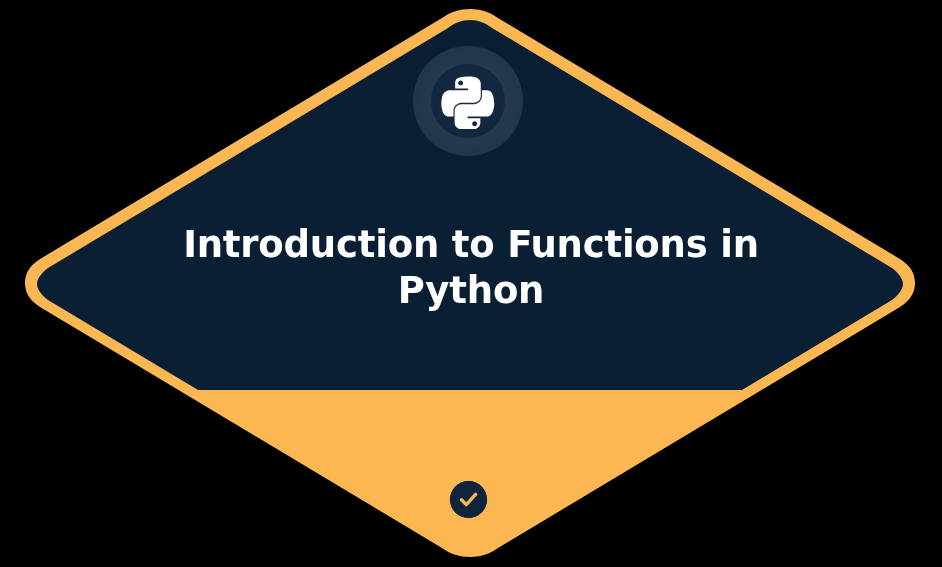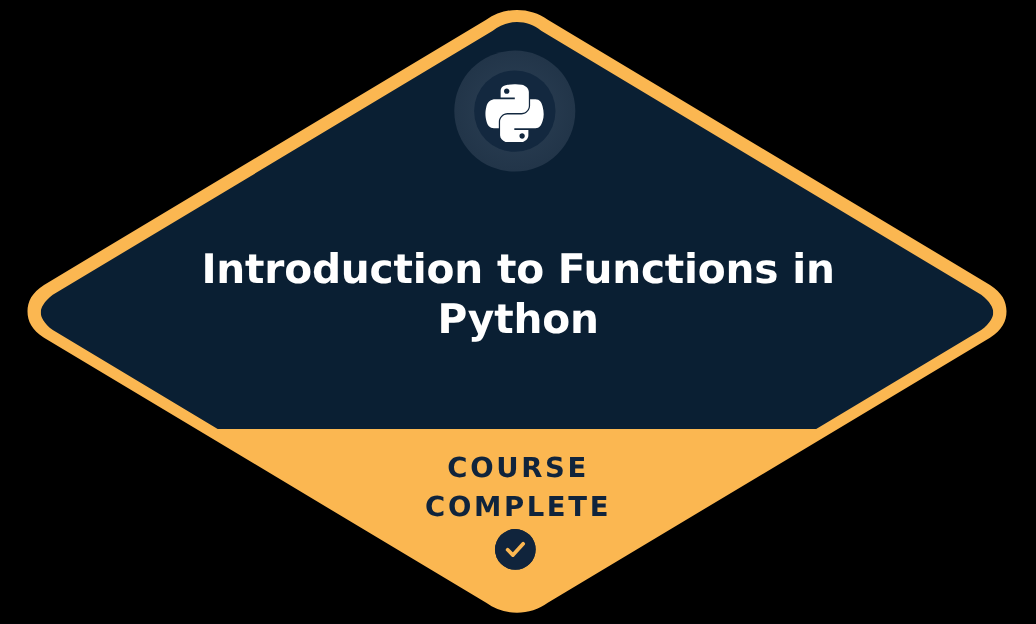--- a/index.html
+++ b/index.html
@@ -162,24 +162,20 @@
           <path fill="#ffffff" d="M31.6 4c-2.5 0-4.9.2-7 .6-6.2 1.1-7.3 3.4-7.3 7.6v5.6h14.7v1.9H11.7c-4.3 0-8 2.6-9.2 7.5-1.3 5.7-1.4 9.2 0 15.1 1 4.4 3.5 7.5 7.8 7.5h5.1v-6.7c0-4.9 4.2-9.2 9.2-9.2h14.6c4.1 0 7.4-3.4 7.4-7.5V12.2c0-4-3.4-7-7.4-7.7-2.6-.4-5.2-.6-7.6-.5zm-8 4.5c1.5 0 2.8 1.3 2.8 2.8 0 1.5-1.2 2.8-2.8 2.8-1.5 0-2.8-1.2-2.8-2.8 0-1.6 1.2-2.8 2.8-2.8z"></path>
           <path fill="#ffffff" d="M47.9 19.7v6.5c0 5.1-4.3 9.4-9.2 9.4H24.1c-4 0-7.4 3.5-7.4 7.5v14.1c0 4 3.5 6.4 7.4 7.5 4.7 1.4 9.2 1.6 14.6 0 3.7-1.1 7.4-3.2 7.4-7.5v-5.6H31.5v-1.9h22c4.3 0 5.9-3 7.4-7.5 1.5-4.6 1.5-9.1 0-15.1-1.1-4.3-3.1-7.5-7.4-7.5h-5.6zm-8.3 35.4c1.5 0 2.8 1.2 2.8 2.8 0 1.5-1.2 2.8-2.8 2.8-1.5 0-2.8-1.3-2.8-2.8 0-1.6 1.2-2.8 2.8-2.8z"></path>
         </svg>
       </div>
     </div>
 
     <div id="title-block">
       <h1 id="course-title">Introduction to Functions in Python</h1>
     </div>
 
-    <div id="footer-block">
-      <span class="footer-line">COURSE</span>
-      <span class="footer-line">COMPLETE</span>
-    </div>
 
     <div id="check-badge">
       <svg viewBox="0 0 37 37" width="37" height="37" aria-hidden="true">
         <circle cx="18.5" cy="18.5" r="18.5" fill="#10243c"></circle>
         <path d="M11.5 18.8 L16.3 23.6 L25.6 13.4" stroke="#fbb751" stroke-width="3.4" fill="none" stroke-linecap="round" stroke-linejoin="round"></path>
       </svg>
     </div>
 
   </div>
 </div>

